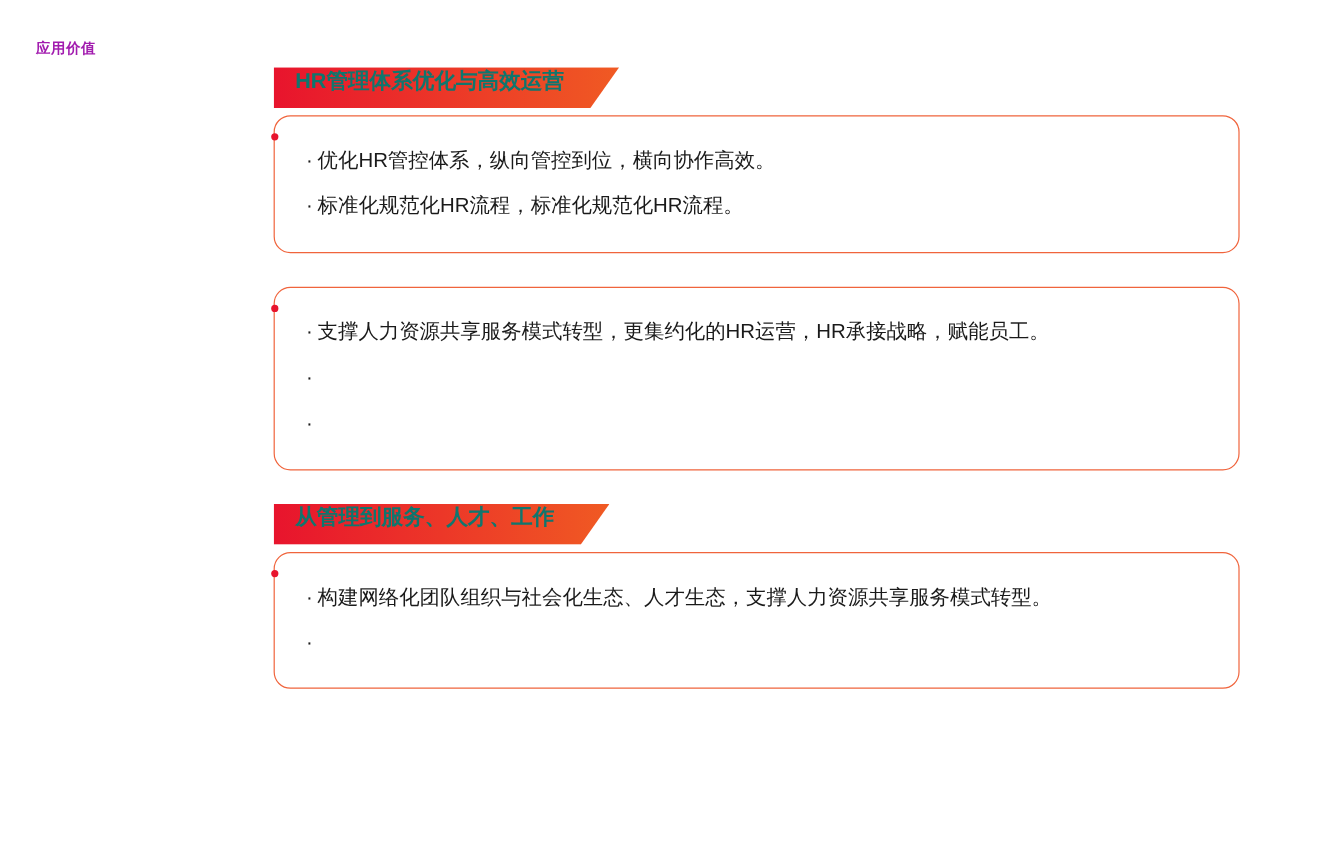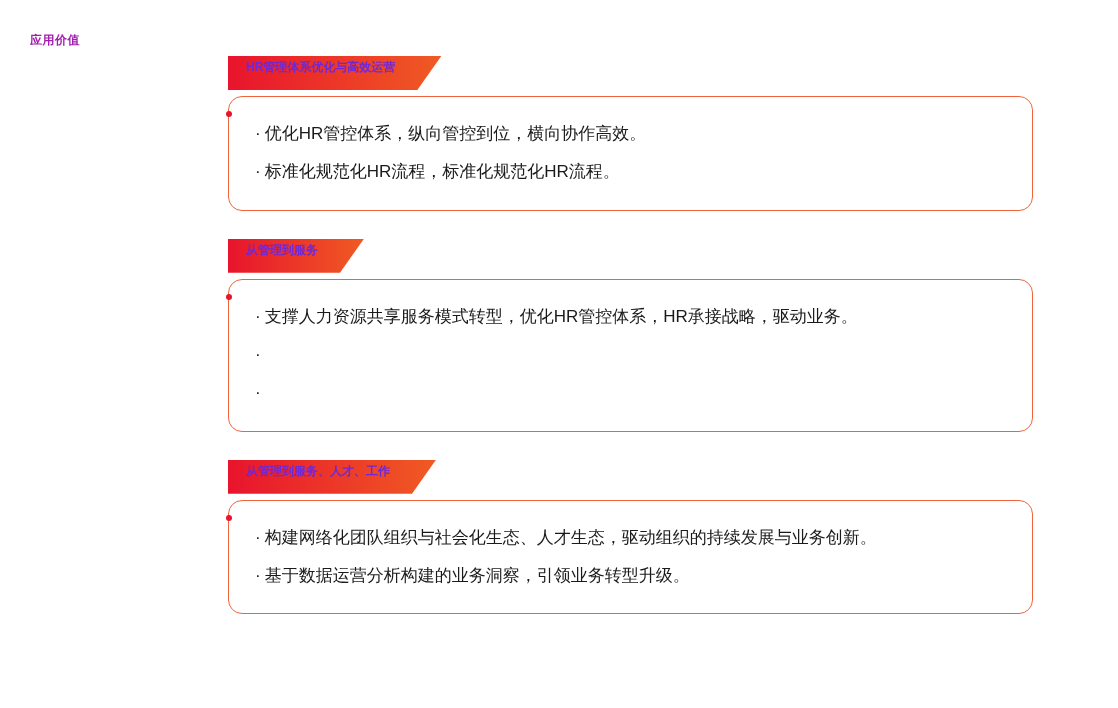--- a/index.html
+++ b/index.html
@@ -45,22 +45,22 @@
     top: 0;
     height: 34px;
     width: 100%;
     background: linear-gradient(90deg, #e8142d 0%, #f05a23 100%);
     clip-path: polygon(0 0, 100% 0, calc(100% - 24px) 100%, 0 100%);
     z-index: 0;
   }
   .header-text {
     position: relative;
     z-index: 1;
-    color: #6d28d9;
-    font-size: 12px;
+    color: #0f766e;
+    font-size: 18px;
     font-weight: bold;
     padding: 0 46px 12px 18px;
     line-height: 34px;
     white-space: nowrap;
   }
   .card {
     position: relative;
     border: 1px solid #f0643c;
     border-radius: 14px;
     background: #ffffff;
@@ -116,48 +116,43 @@
         <span class="txt">优化HR管控体系，纵向管控到位，横向协作高效。</span>
       </div>
       <div class="bullet">
         <span class="dot">·</span>
         <span class="txt">标准化规范化HR流程，标准化规范化HR流程。</span>
       </div>
     </div>
   </div>
 
   <div class="section">
-    <div class="section-header">
-      <div class="header-shape"></div>
-      <div class="header-text">从管理到服务</div>
-    </div>
     <div class="card">
       <div class="bullet">
         <span class="dot">·</span>
-        <span class="txt">支撑人力资源共享服务模式转型，优化HR管控体系，HR承接战略，驱动业务。</span>
+        <span class="txt">支撑人力资源共享服务模式转型，更集约化的HR运营，HR承接战略，赋能员工。</span>
       </div>
       <div class="bullet">
         <span class="dot">·</span>
       </div>
       <div class="bullet">
         <span class="dot">·</span>
       </div>
     </div>
   </div>
 
   <div class="section">
     <div class="section-header">
       <div class="header-shape"></div>
       <div class="header-text">从管理到服务、人才、工作</div>
     </div>
     <div class="card">
       <div class="bullet">
         <span class="dot">·</span>
-        <span class="txt">构建网络化团队组织与社会化生态、人才生态，驱动组织的持续发展与业务创新。</span>
+        <span class="txt">构建网络化团队组织与社会化生态、人才生态，支撑人力资源共享服务模式转型。</span>
       </div>
       <div class="bullet">
         <span class="dot">·</span>
-        <span class="txt">基于数据运营分析构建的业务洞察，引领业务转型升级。</span>
       </div>
     </div>
   </div>
 
 </div>
 
 </body></html>

